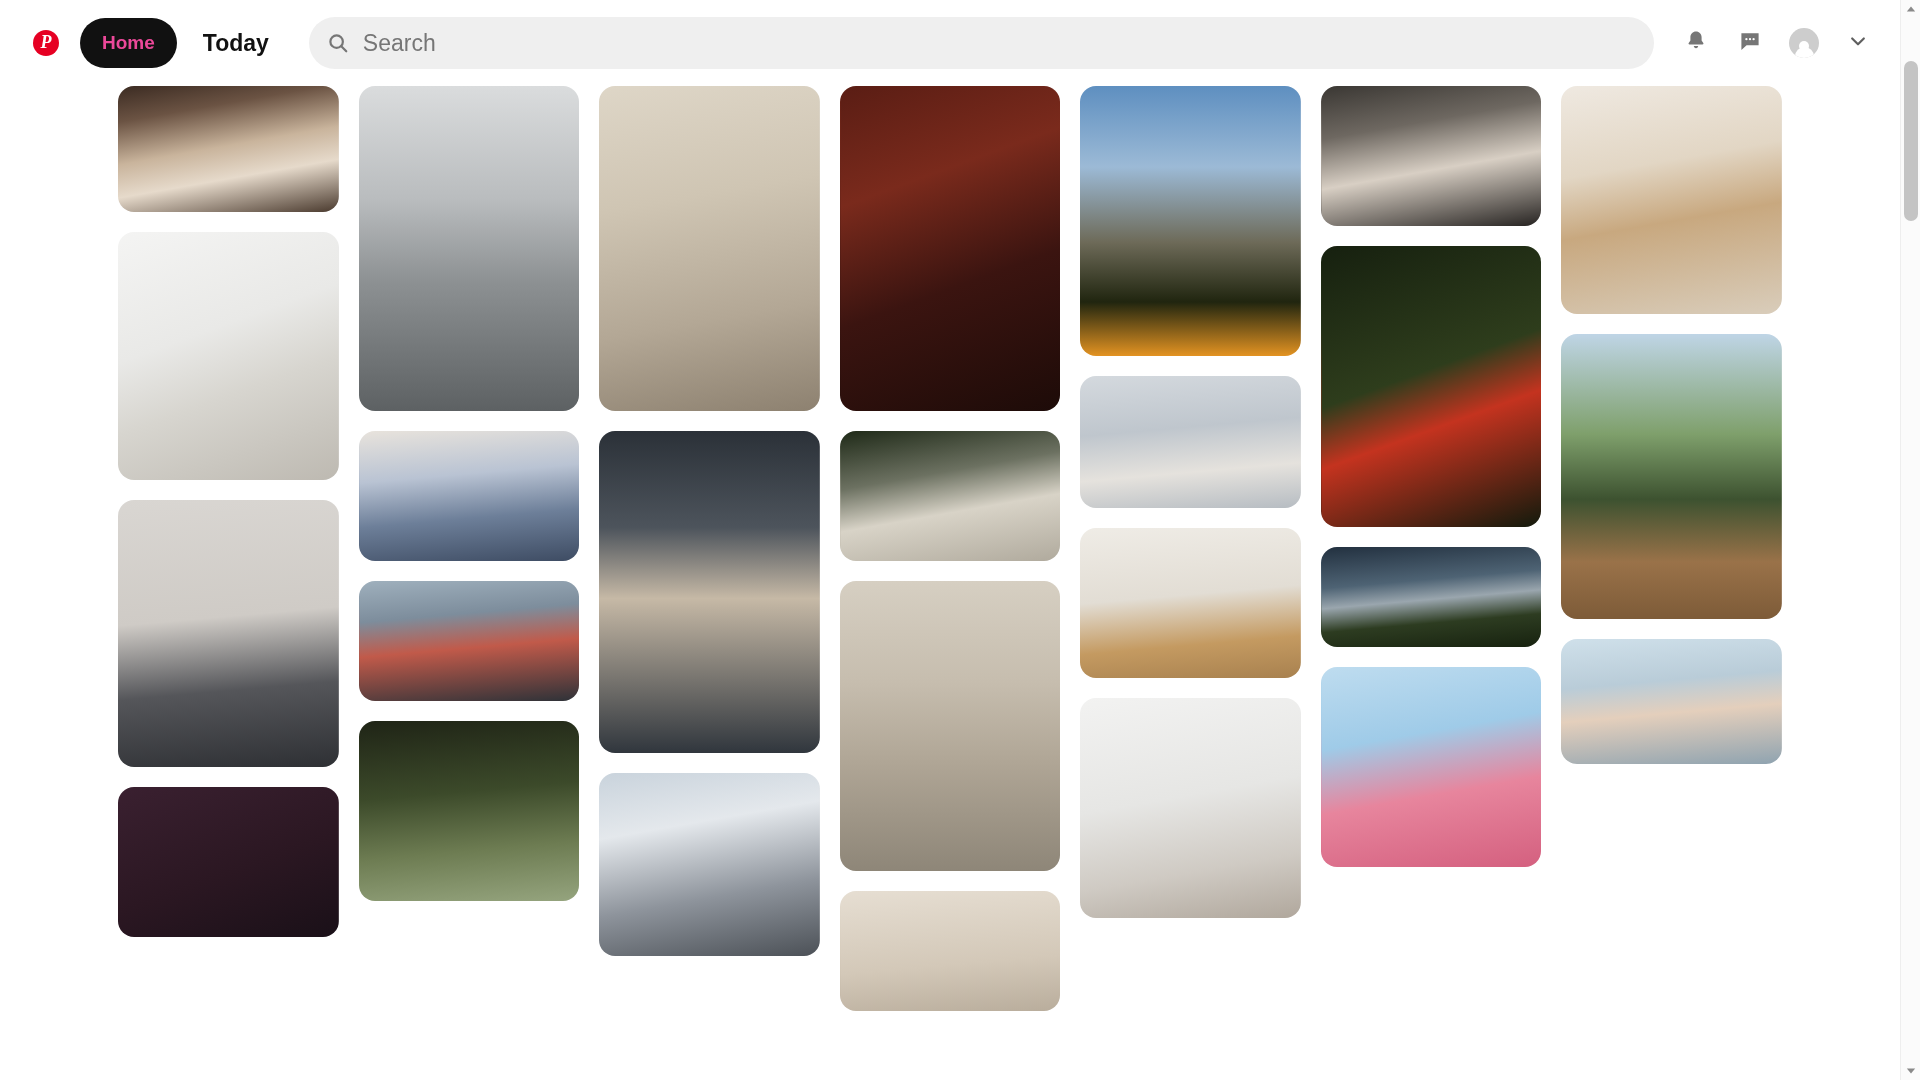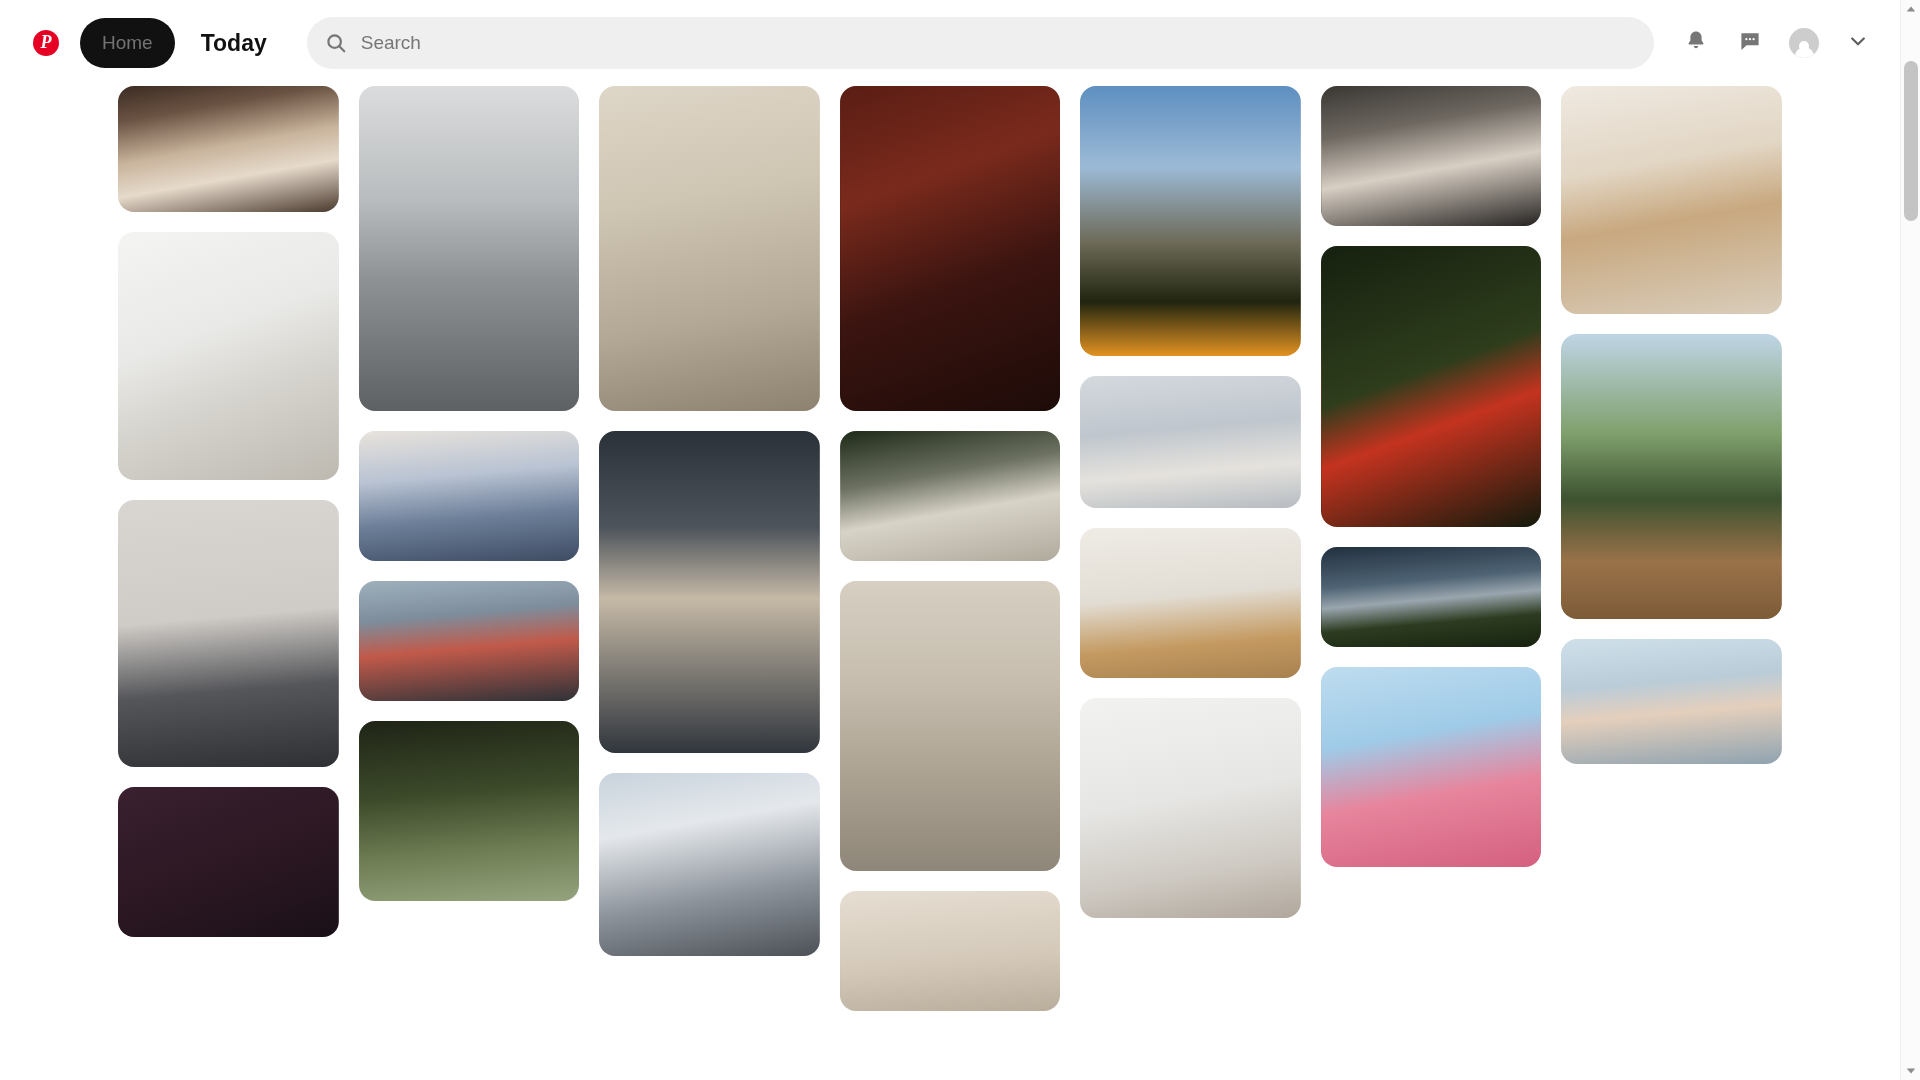--- a/index.html
+++ b/index.html
@@ -41,23 +41,23 @@
     font-style: italic;
     font-family: "Liberation Serif", serif;
     line-height: 1;
     transform: translateY(-1px);
   }
 
   .nav-pill {
     height: 50px;
     border-radius: 26px;
     background: #111111;
-    color: #737373;
+    color: #ec4899;
     font-size: 19px;
-    font-weight: normal;
+    font-weight: bold;
     display: flex; align-items: center;
     padding: 0 22px;
     cursor: pointer;
     flex: 0 0 auto;
     margin-left: 4px;
   }
   .nav-link {
     height: 50px;
     border-radius: 26px;
     background: transparent;
@@ -77,21 +77,21 @@
     background: #efefef;
     border-radius: 26px;
     display: flex; align-items: center;
     padding: 0 18px;
     cursor: text;
     min-width: 0;
   }
   .search-icon { flex: 0 0 auto; margin-right: 14px; display: flex; }
   .search-input {
     border: none; outline: none; background: transparent;
-    font-size: 19px; color: #111111;
+    font-size: 23px; color: #111111;
     font-family: "Liberation Sans", sans-serif;
     width: 100%;
   }
   .search-input::placeholder { color: #767676; }
 
   .hdr-btn {
     width: 48px; height: 48px;
     border-radius: 50%;
     display: flex; align-items: center; justify-content: center;
     cursor: pointer; flex: 0 0 auto;

